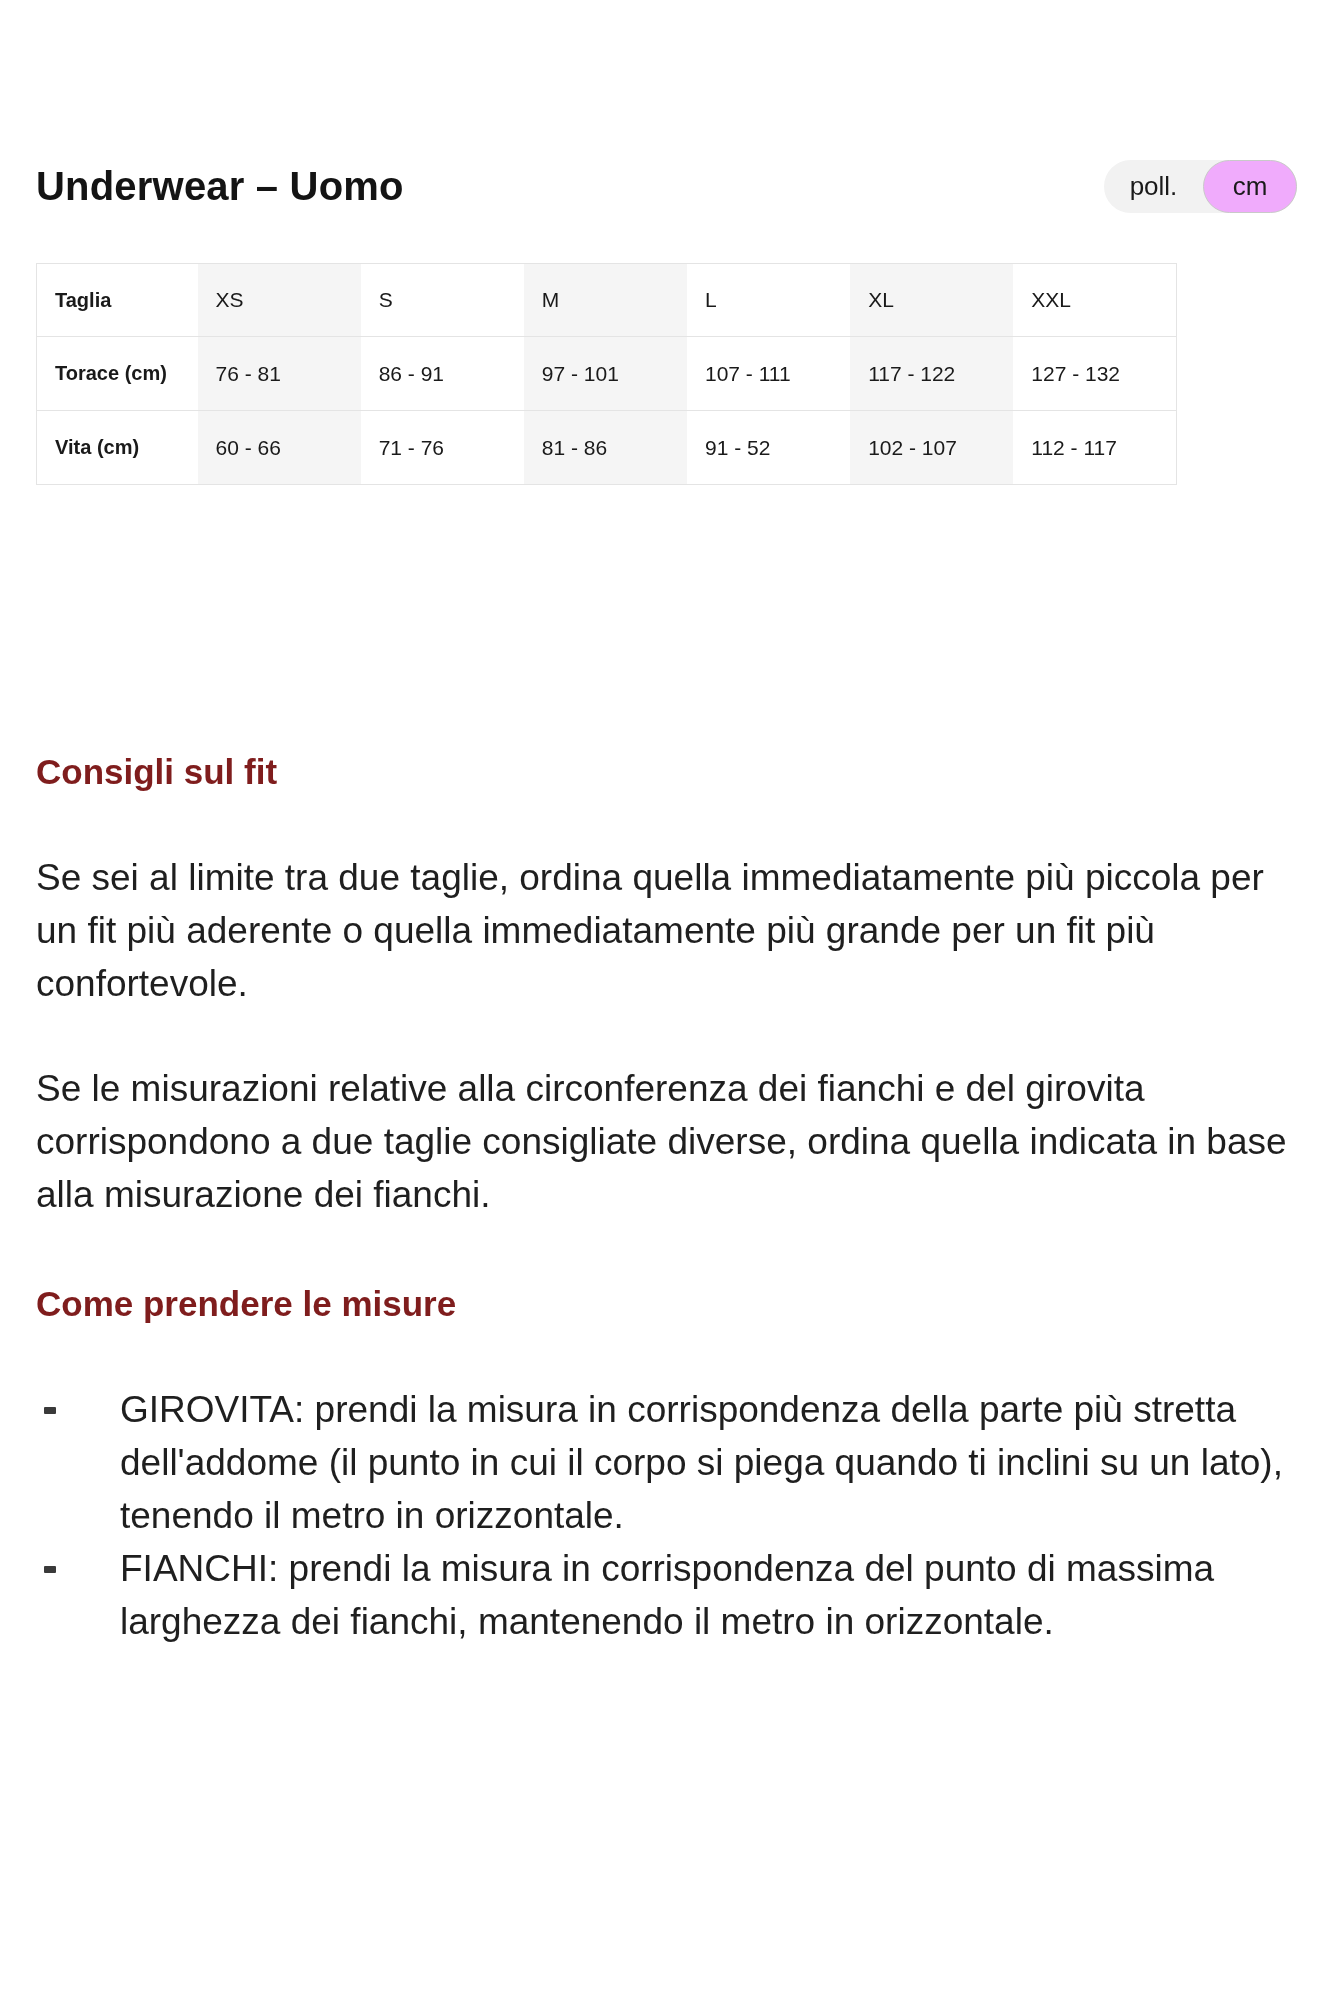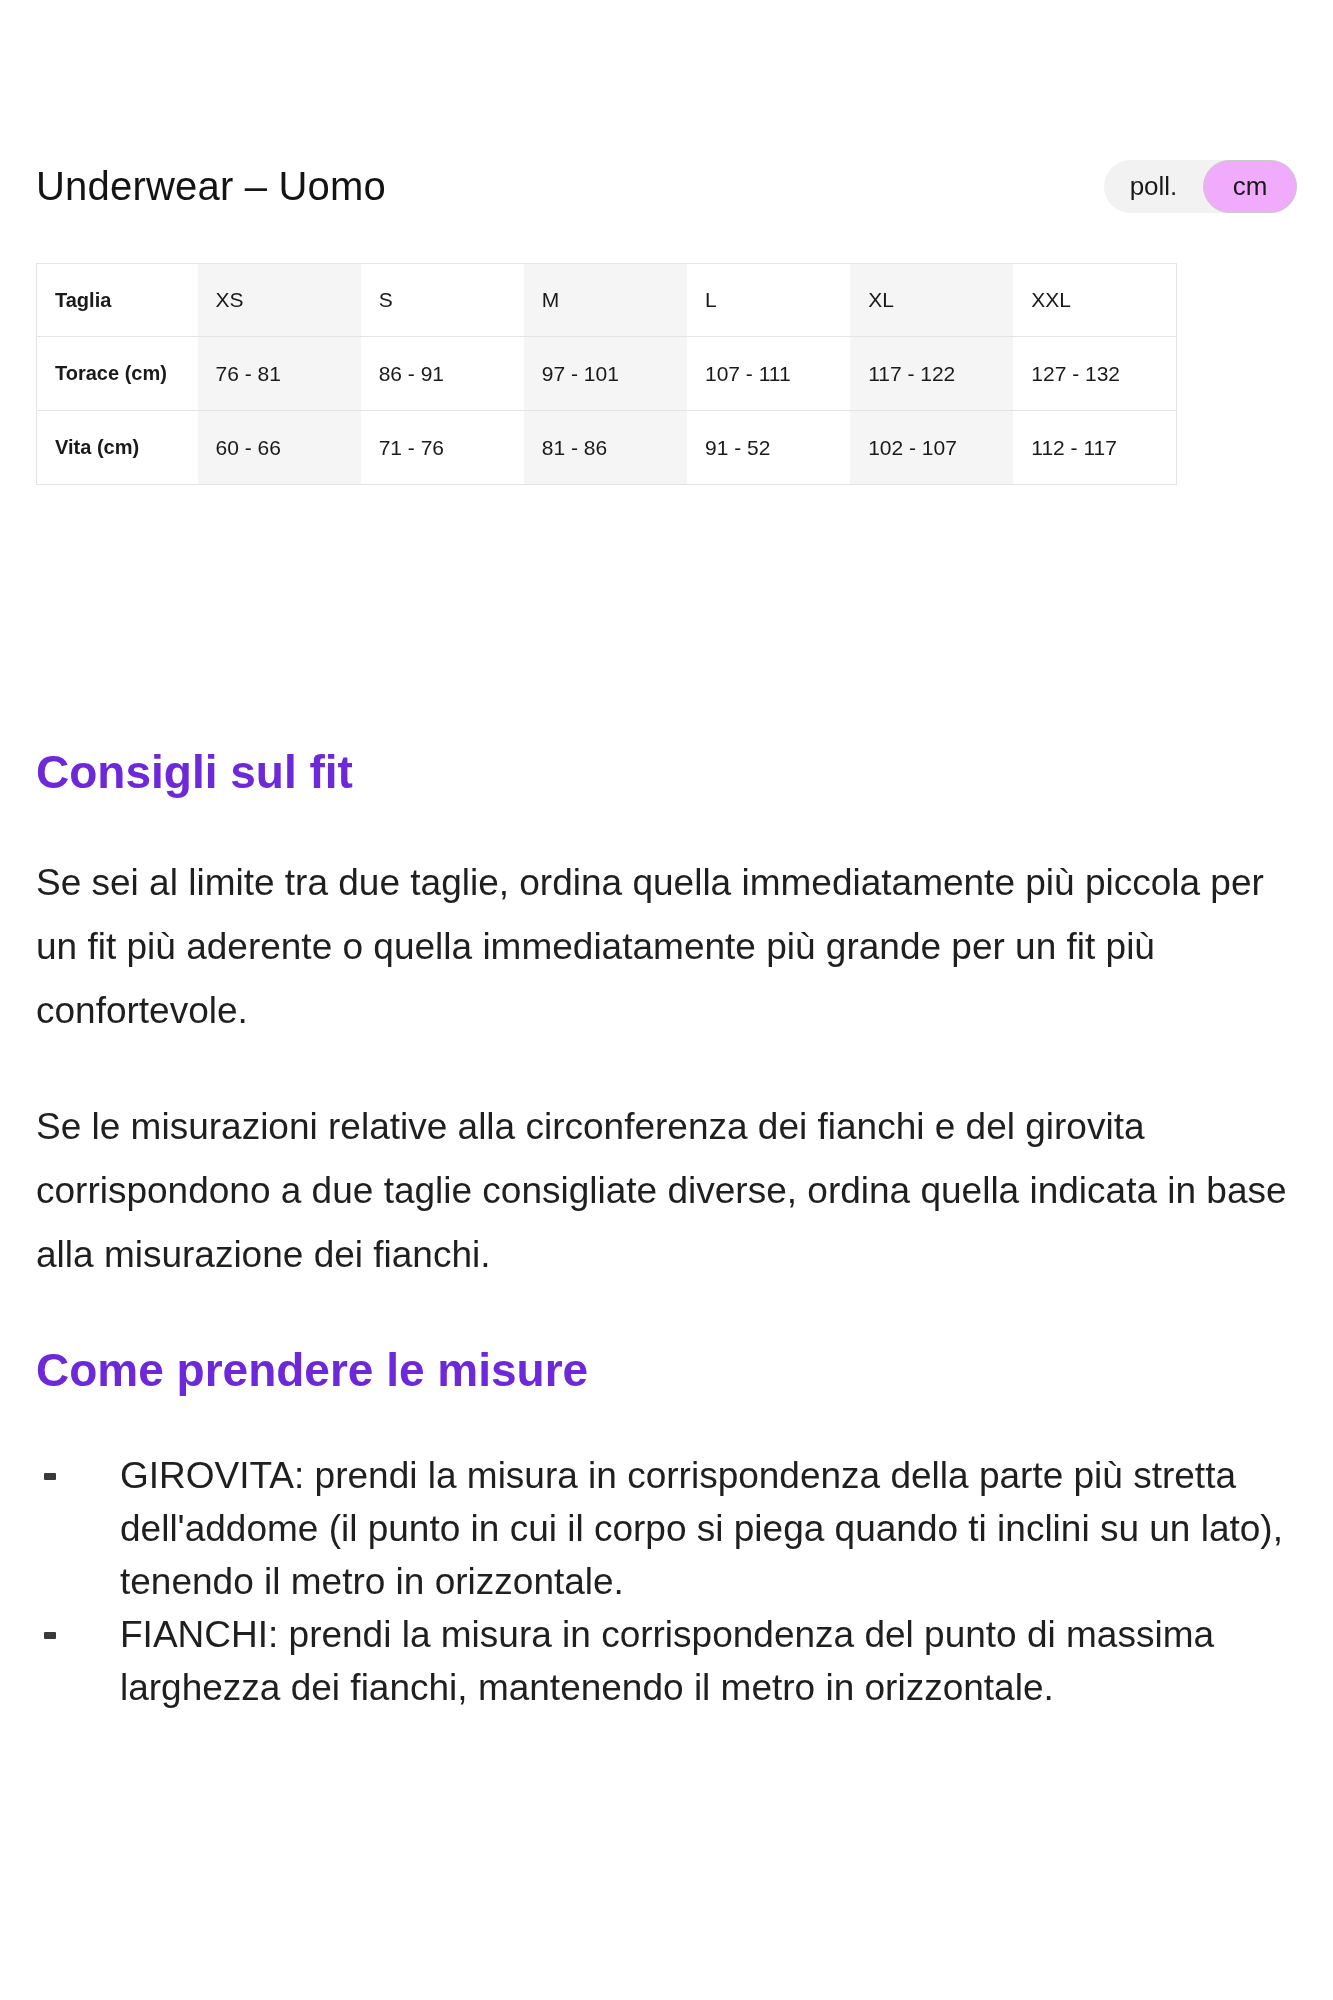--- a/index.html
+++ b/index.html
@@ -19,21 +19,21 @@
   
   .topbar {
     margin-top: 160px;
     display: flex;
     align-items: center;
     justify-content: space-between;
     height: 53px;
   }
   .page-title {
     font-size: 40px;
-    font-weight: 400;
+    font-weight: 700;
     letter-spacing: 0.2px;
     color: #141414;
     text-align: right;
   }
   .unit-toggle {
     display: flex;
     align-items: stretch;
     width: 193px;
     height: 53px;
     background: #f2f2f2;
@@ -76,31 +76,31 @@
     text-align: left;
     vertical-align: middle;
     white-space: nowrap;
   }
   .size-table tbody th, .size-table tbody td { height: 74px; }
   .size-table .row-label { font-size: 20px; font-weight: 700; }
   .size-table .size-cell { font-size: 21px; font-weight: 400; }
 
   
   .section-heading {
-    font-size: 46px;
+    font-size: 35px;
     font-weight: 700;
     line-height: 46px;
-    color: #6d28d9;
+    color: #7f1d1d;
   }
   .heading-fit { margin-top: 264px; }
   .heading-measure { margin-top: 60px; }
   .body-par {
     font-size: 37px;
     font-weight: 400;
-    line-height: 64px;
+    line-height: 53px;
     color: #1f1f1f;
     max-width: 1261px;
   }
   .par-1 { margin-top: 56px; }
   .par-2 { margin-top: 52px; }
 
   .measure-list {
     list-style: none;
     margin-top: 56px;
   }

